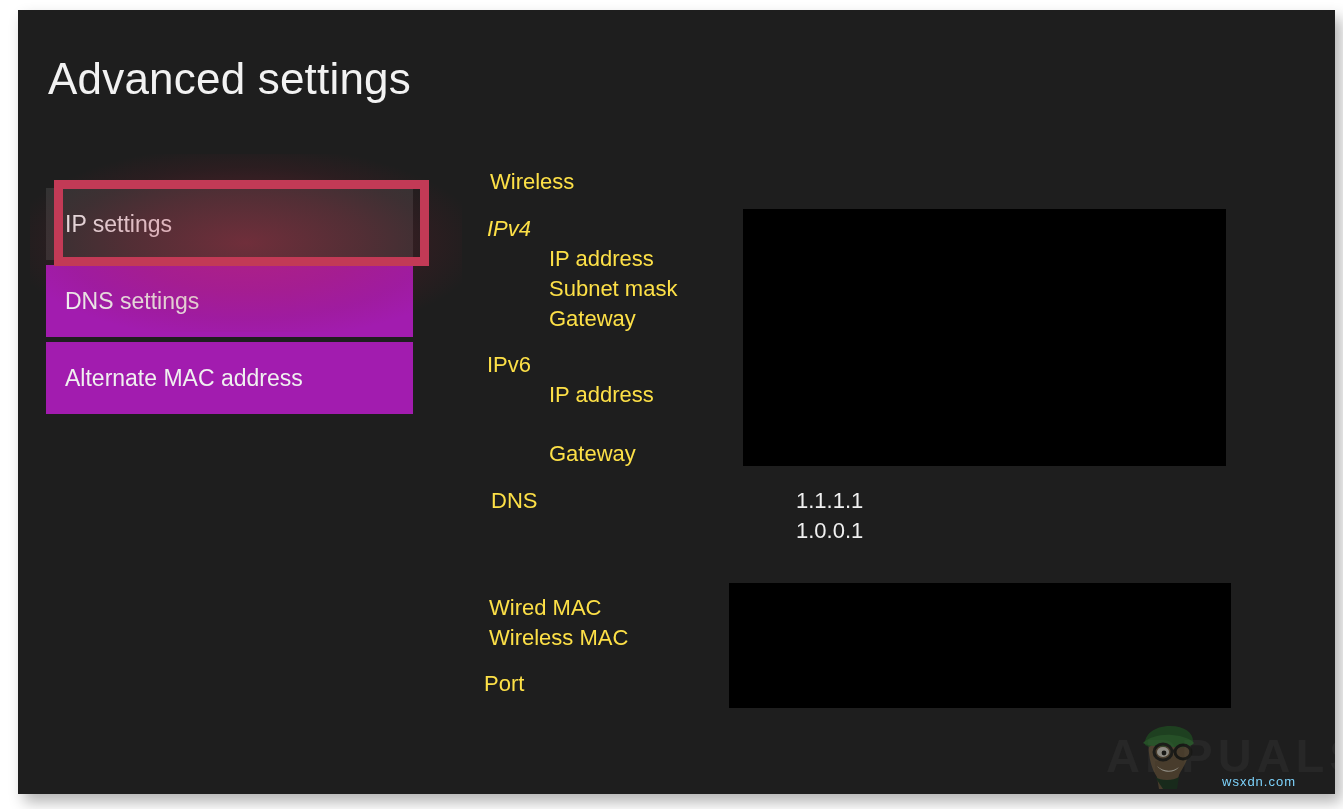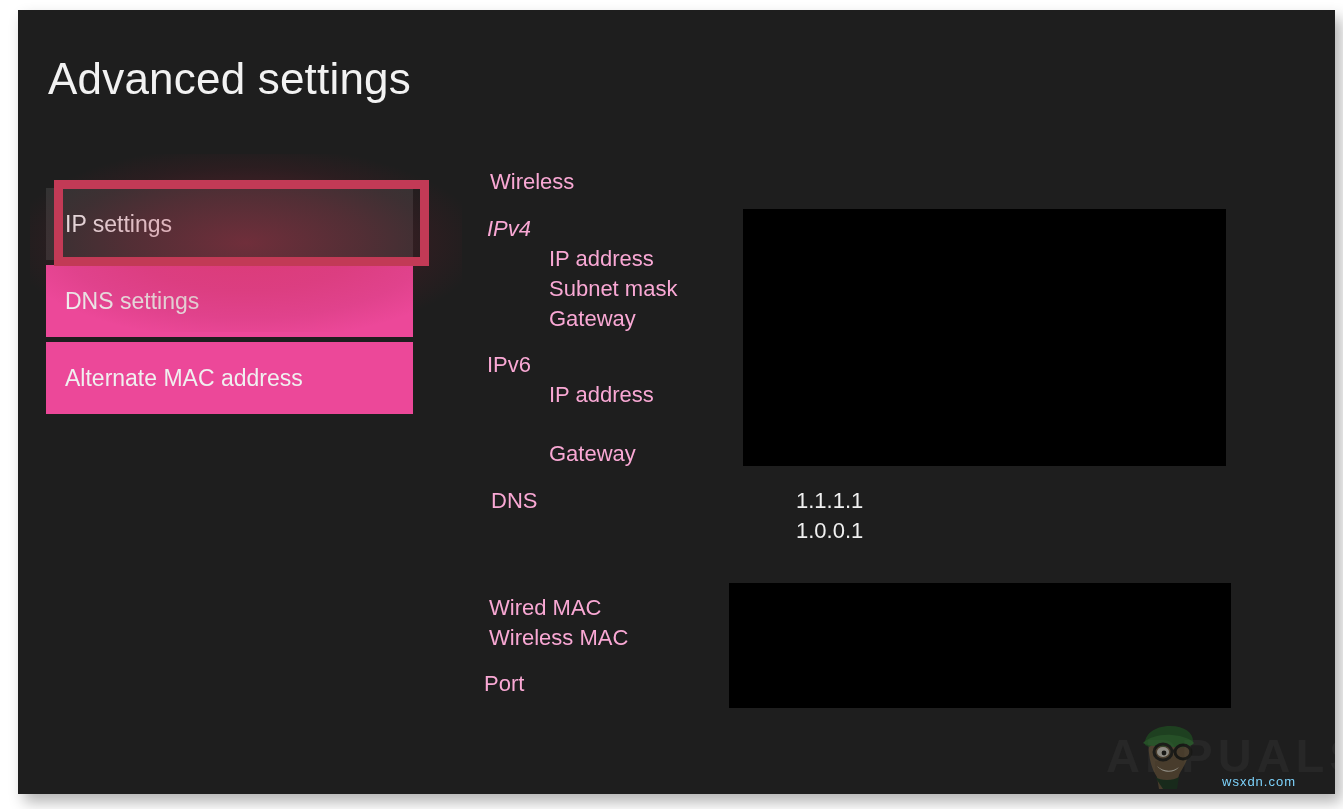--- a/index.html
+++ b/index.html
@@ -51,21 +51,21 @@
   
   #sidebar {
     position: absolute;
     left: 28px;
     top: 178px;
     width: 367px;
   }
   .side-item {
     position: relative;
     height: 72px;
-    background: #ec4899;
+    background: #a21caf;
     margin-bottom: 5px;
     display: flex;
     align-items: center;
   }
   .side-item .side-label {
     padding-left: 19px;
     font-size: 23px;
     font-weight: 300;
     color: #f0f0f0;
     white-space: nowrap;
@@ -105,21 +105,21 @@
     position: absolute;
     left: 455px;
     top: 0;
     width: 850px;
     height: 784px;
   }
   .detail-label {
     position: absolute;
     font-size: 22px;
     font-weight: 300;
-    color: #f9a8d4;
+    color: #fde047;
     white-space: nowrap;
   }
   .detail-label.indent {
     padding-left: 62px;
   }
   .detail-value {
     position: absolute;
     font-size: 22px;
     font-weight: 300;
     color: #f0f0f0;

